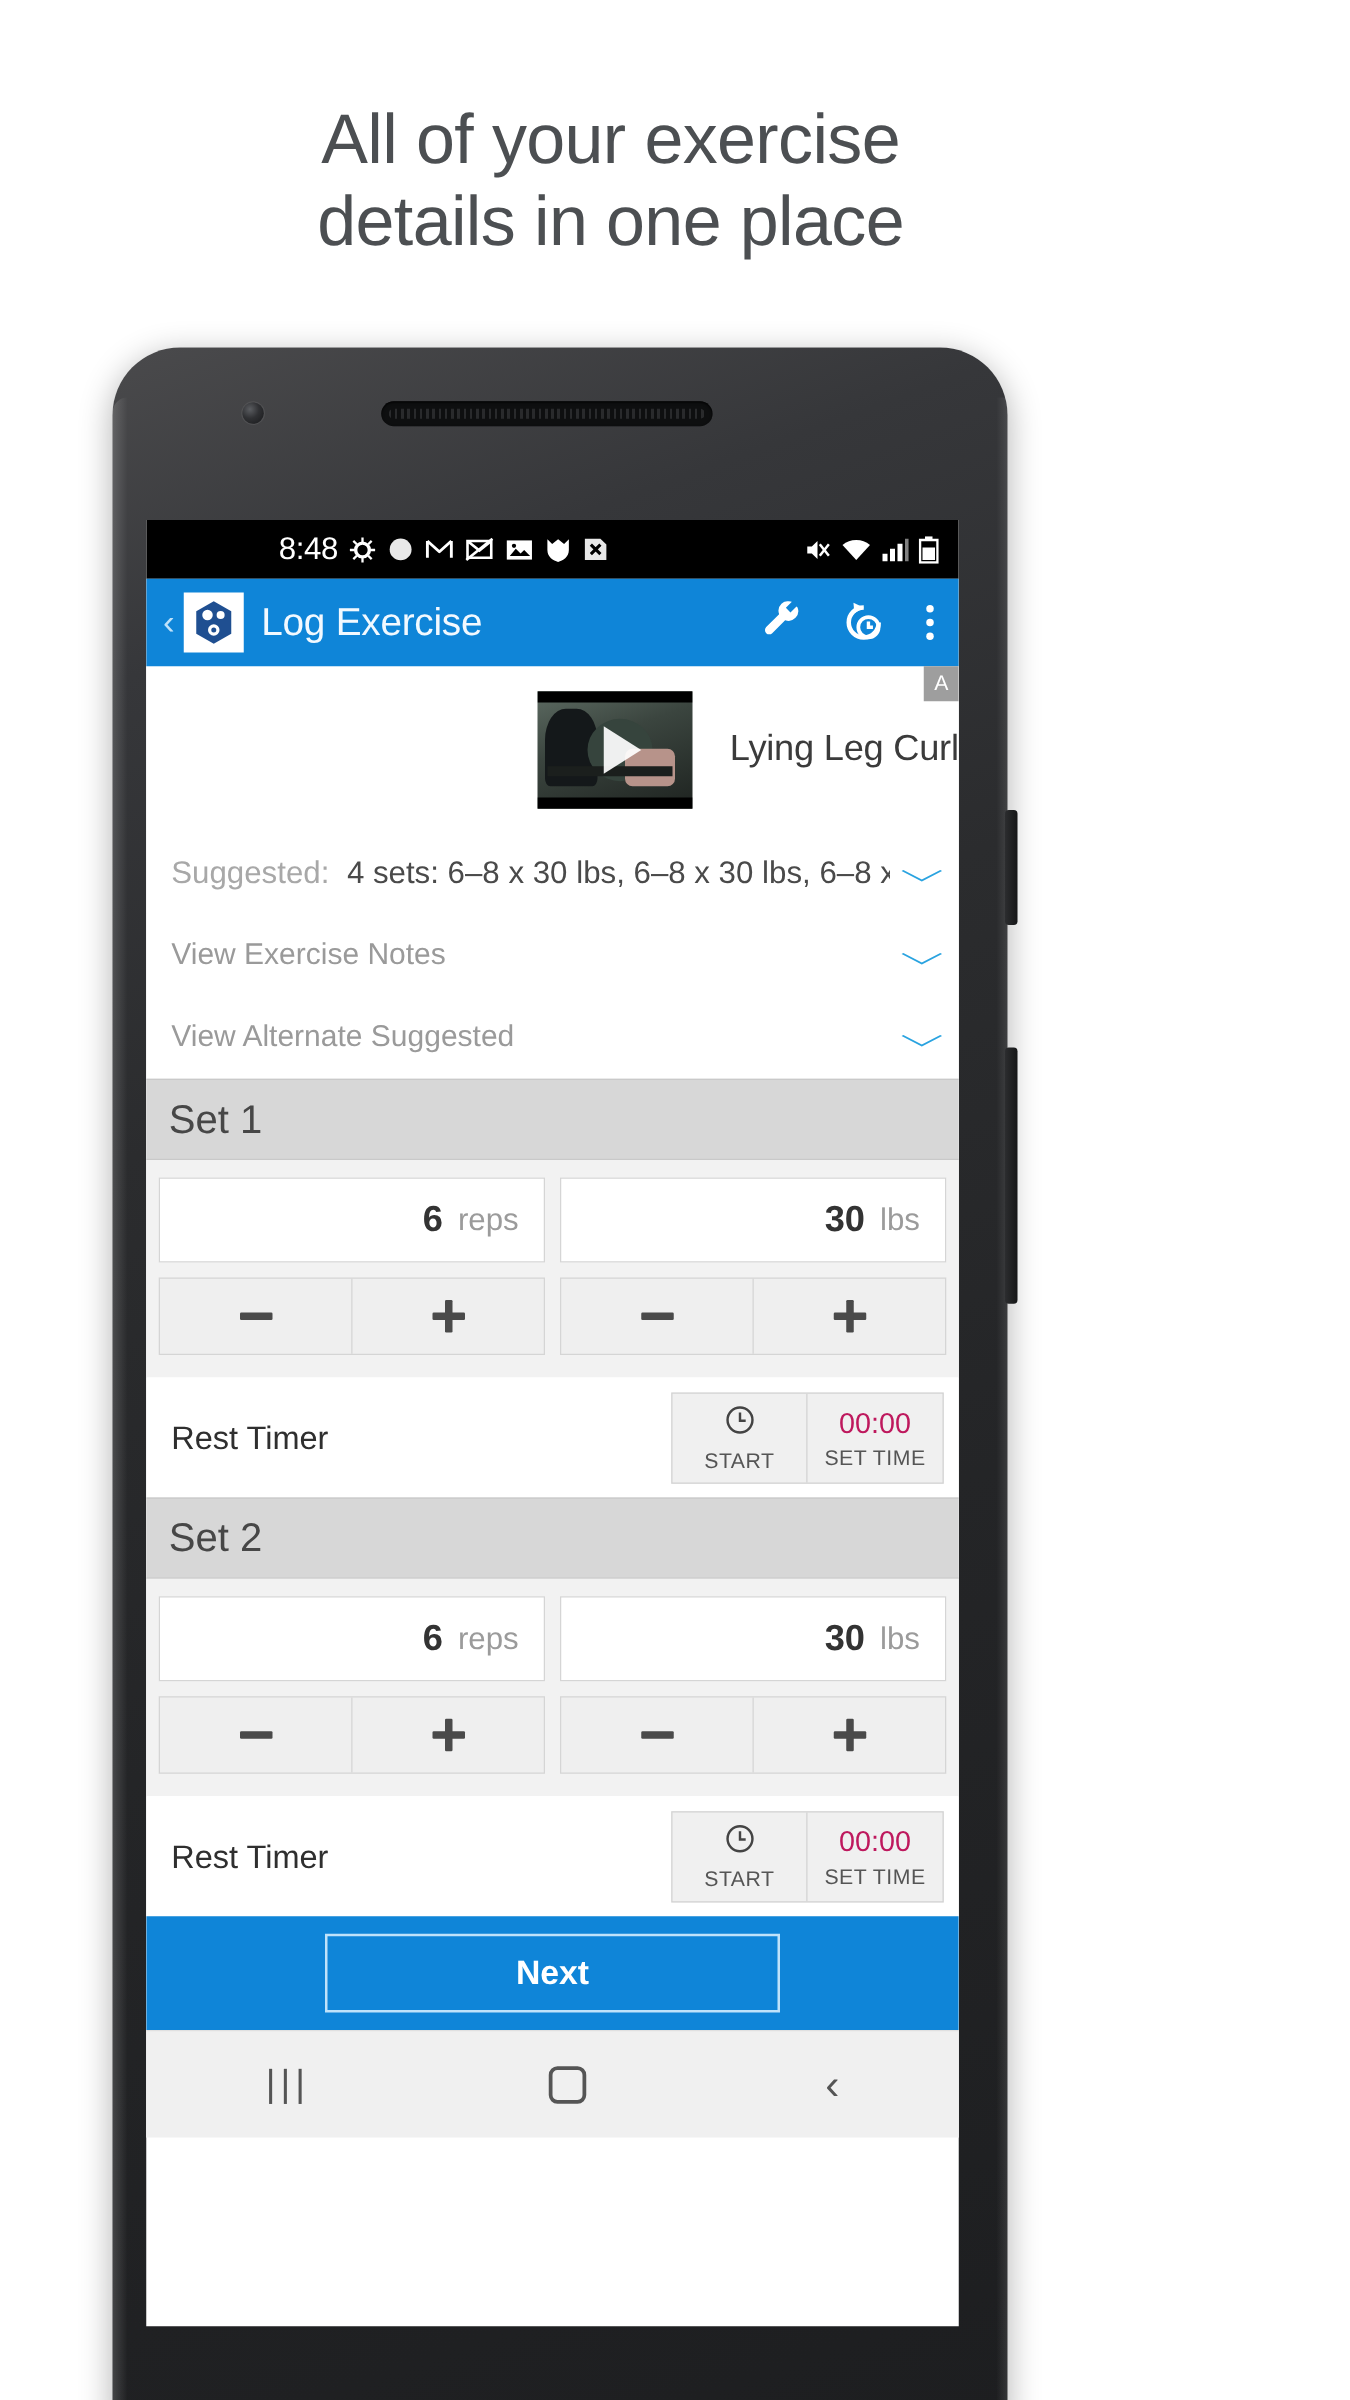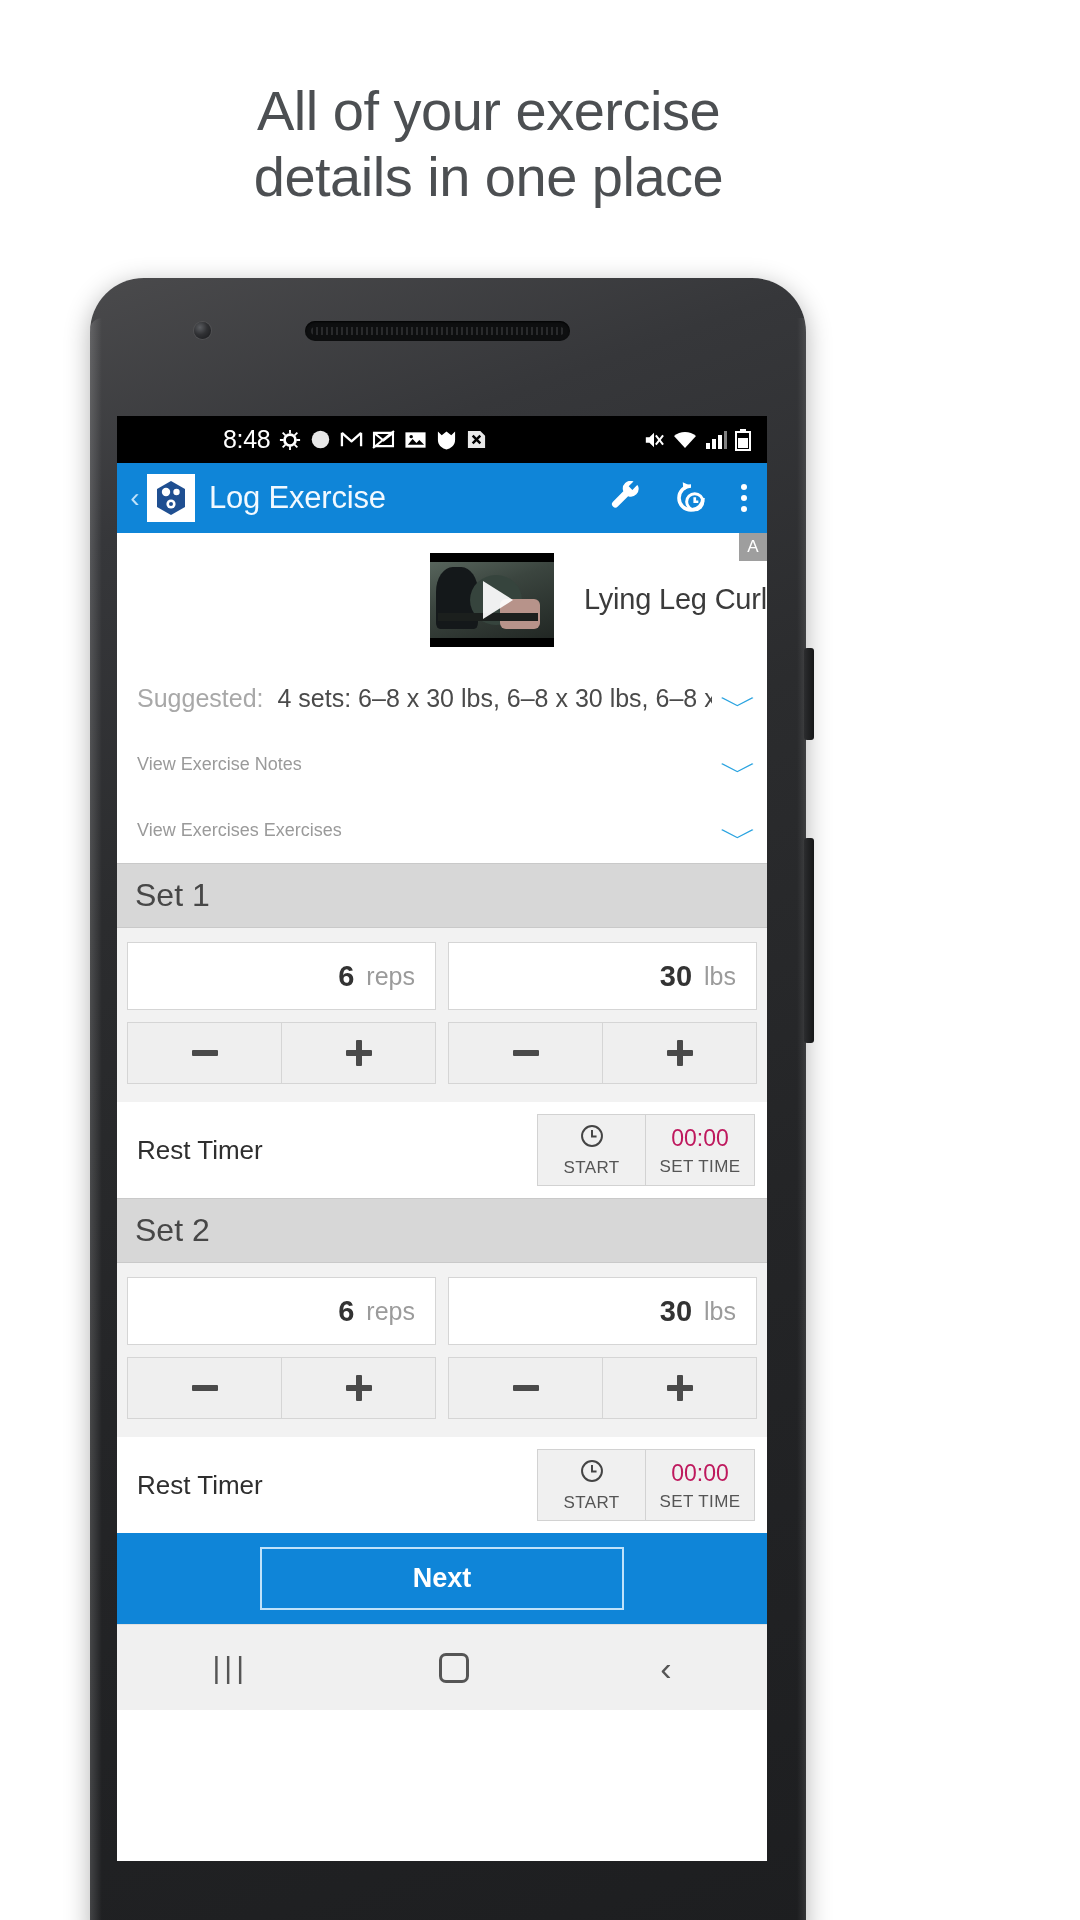--- a/index.html
+++ b/index.html
@@ -211,21 +211,21 @@
 
   
   .row-exp {
     display: flex; align-items: center;
     padding: 0 18px 0 20px;
     height: 66px;
     background: #fff;
   }
   .row-exp .lbl {
     color: #9a9a9a;
-    font-size: 18px;
+    font-size: 24px;
     flex: 1;
     white-space: nowrap;
     overflow: hidden;
     text-overflow: ellipsis;
   }
   .row-suggested .lbl-key { color:#a8a8a8; font-size:25px; margin-right:14px; flex:none; }
   .row-suggested .lbl-val {
     color:#4a4a4a; font-size:25px; flex:1;
     white-space: nowrap; overflow: hidden; text-overflow: clip;
   }
@@ -498,21 +498,21 @@
           <span class="lbl-val">4 sets: 6–8 x 30 lbs, 6–8 x 30 lbs, 6–8 x 30 lb…</span>
           <span class="chev">⌵</span>
         </div>
 
         <div class="row-exp">
           <span class="lbl">View Exercise Notes</span>
           <span class="chev">⌵</span>
         </div>
 
         <div class="row-exp">
-          <span class="lbl">View Exercises Exercises</span>
+          <span class="lbl">View Alternate Suggested</span>
           <span class="chev">⌵</span>
         </div>
 
         <div class="set-header">Set 1</div>
         <div class="set-body">
           <div class="field-group">
             <div class="field-box">
               <span class="field-val">6</span>
               <span class="field-unit">reps</span>
             </div>

